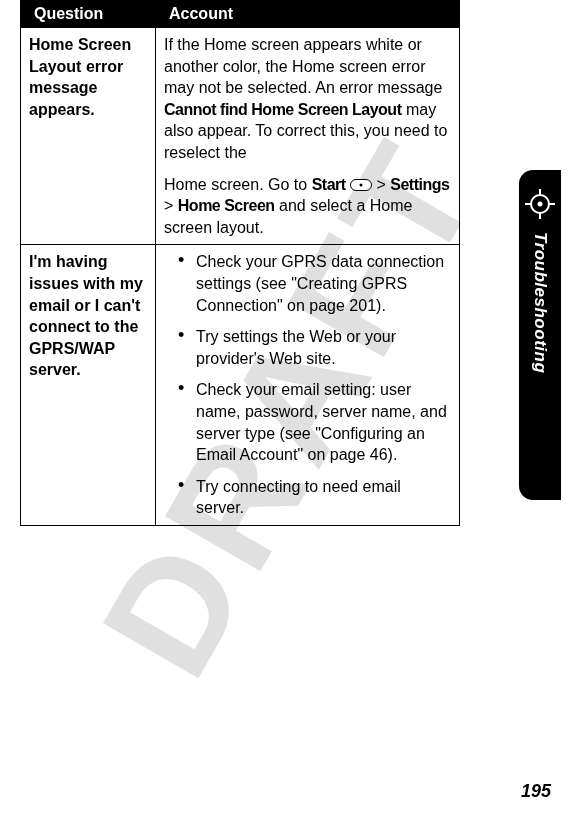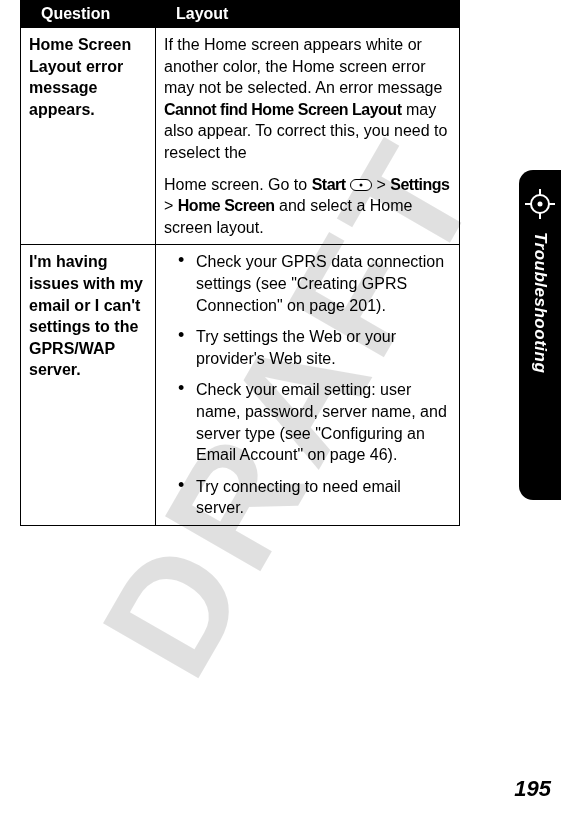--- a/index.html
+++ b/index.html
@@ -34,21 +34,21 @@
     border-collapse: collapse;
     width: 440px;
     margin-top: 0;
   }
   table.troubleshoot th {
     background: #000;
     color: #fff;
     text-align: left;
     font-weight: bold;
     font-size: 16px;
-    padding: 4px 20px;
+    padding: 4px 13px;
     border: 1px solid #000;
   }
   table.troubleshoot td {
     border: 1px solid #000;
     vertical-align: top;
     padding: 6px 8px;
     font-size: 16px;
     line-height: 1.35;
   }
   table.troubleshoot td.qcol {
@@ -102,21 +102,21 @@
     font-size: 17px;
     letter-spacing: 0.5px;
     font-family: Arial, sans-serif;
   }
   .pagenum {
     position: absolute;
     bottom: 14px;
     right: 30px;
     font-style: italic;
     font-weight: bold;
-    font-size: 22px;
+    font-size: 18px;
   }
   .key-icon {
     display: inline-block;
     width: 22px;
     height: 12px;
     border: 1.8px solid #000;
     border-radius: 7px;
     position: relative;
     top: 1px;
     background: #fff;
@@ -136,37 +136,37 @@
 </head>
 <body>
 
 <div class="watermark">DRAFT</div>
 
 <div class="page">
   <table class="troubleshoot">
     <thead>
       <tr>
         <th>Question</th>
-        <th>Layout</th>
+        <th>Account</th>
       </tr>
     </thead>
     <tbody>
       <tr>
         <td class="qcol">Home Screen Layout error message appears.</td>
         <td>
           <div>
             <span>If the Home screen appears white or another color, the Home screen error may not be selected. An error message </span><span class="bold-ui-narrow">Cannot find Home Screen Layout</span><span> may also appear. To correct this, you need to reselect the</span>
           </div>
           <div style="margin-top:10px;">
             <span>Home screen. Go to </span><span class="bold-ui-narrow">Start</span><span> </span><span class="key-icon"></span><span> &gt; </span><span class="bold-ui-narrow">Settings</span><span> &gt; </span><span class="bold-ui-narrow">Home Screen</span><span> and select a Home screen layout.</span>
           </div>
         </td>
       </tr>
       <tr>
-        <td class="qcol">I'm having issues with my email or I can't settings to the GPRS/WAP server.</td>
+        <td class="qcol">I'm having issues with my email or I can't connect to the GPRS/WAP server.</td>
         <td>
           <ul class="answers">
             <li>Check your GPRS data connection settings (see "Creating GPRS Connection" on page 201).</li>
             <li>Try settings the Web or your provider's Web site.</li>
             <li>Check your email setting: user name, password, server name, and server type (see "Configuring an Email Account" on page 46).</li>
             <li>Try connecting to need email server.</li>
           </ul>
         </td>
       </tr>
     </tbody>

